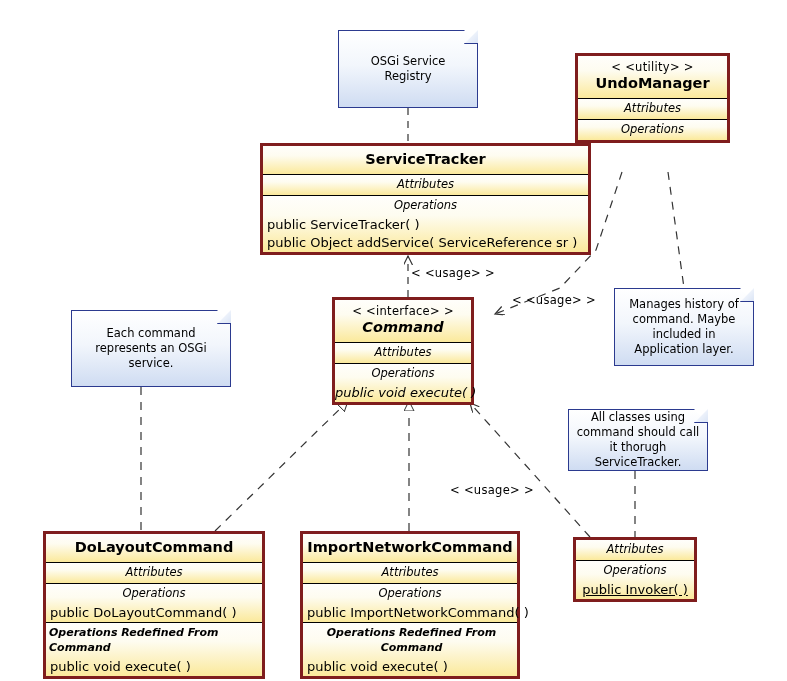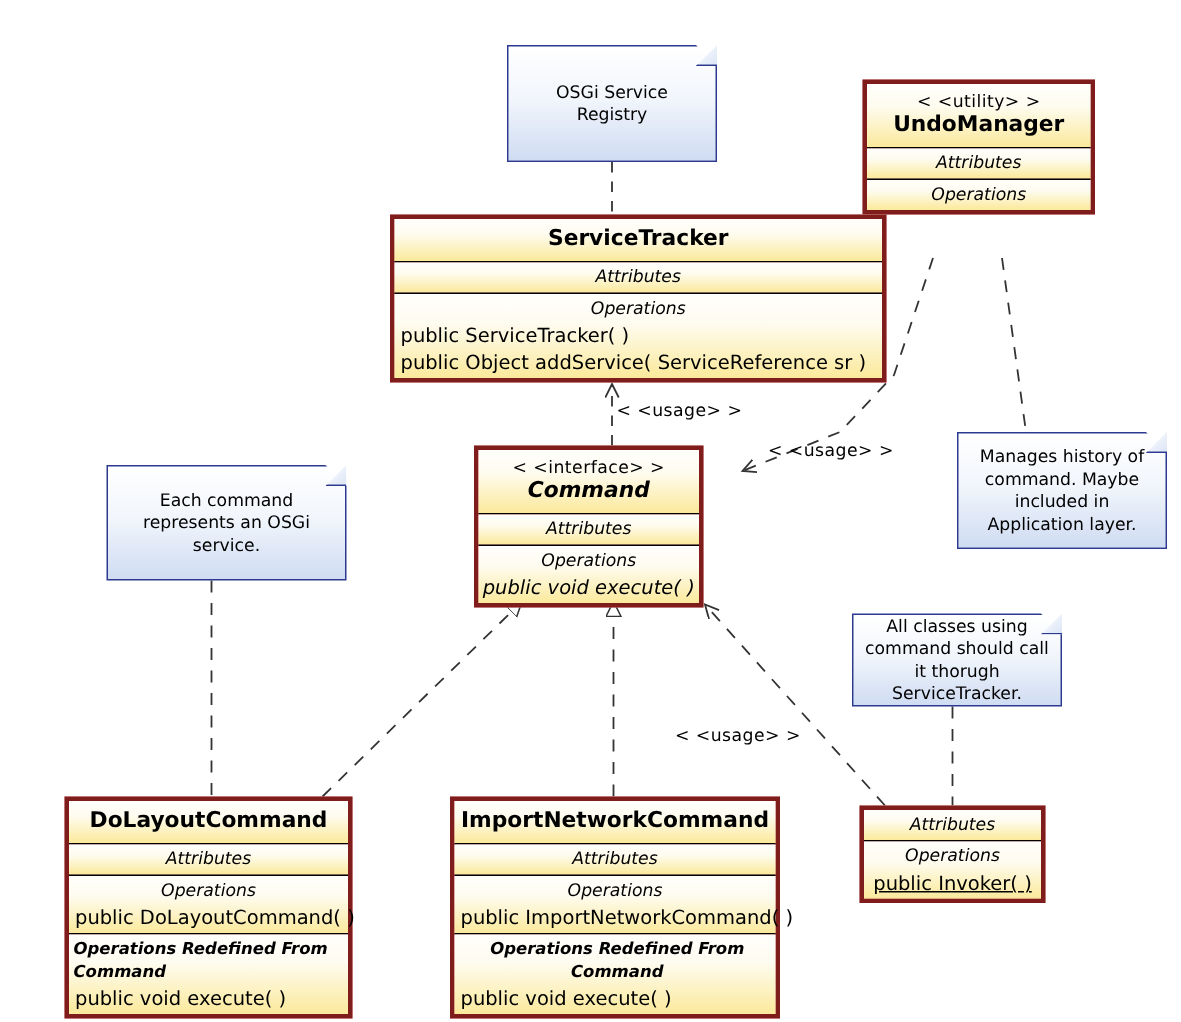--- a/index.html
+++ b/index.html
@@ -215,35 +215,35 @@
       <div class="cls-name">UndoManager</div>
     </div>
     <div class="sec">
       <div class="sec-label">Attributes</div>
     </div>
     <div class="sec">
       <div class="sec-label">Operations</div>
     </div>
   </div>
 
-  <div class="uml-class" style="left:316px; top:297px; width:153px;">
+  <div class="uml-class" style="left:332px; top:297px; width:142px;">
     <div class="sec sec-title">
       <div class="stereotype">&lt; &lt;interface&gt; &gt;</div>
       <div class="cls-name italic">Command</div>
     </div>
     <div class="sec">
       <div class="sec-label">Attributes</div>
     </div>
     <div class="sec">
       <div class="sec-label">Operations</div>
       <div class="member italic" style="text-align:center; padding-left:0;">public void  execute( )</div>
     </div>
   </div>
 
-  <div class="uml-note" style="left:614px; top:288px; width:140px; height:78px;margin-left:24px;">
+  <div class="uml-note" style="left:614px; top:288px; width:140px; height:78px;">
     <div class="note-body"></div>
     <div class="fold-cut"></div>
     <div class="fold"></div>
     <div class="note-inner">
       <div class="note-text">Manages history of command.  Maybe included in Application layer.</div>
     </div>
   </div>
 
   <div class="uml-note" style="left:71px; top:310px; width:160px; height:77px;">
     <div class="note-body"></div>
@@ -256,21 +256,21 @@
 
   <div class="uml-note" style="left:568px; top:409px; width:140px; height:62px;">
     <div class="note-body"></div>
     <div class="fold-cut"></div>
     <div class="fold"></div>
     <div class="note-inner">
       <div class="note-text">All classes using command should call it thorugh ServiceTracker.</div>
     </div>
   </div>
 
-  <div class="uml-class" style="left:43px; top:531px; width:192px;">
+  <div class="uml-class" style="left:43px; top:531px; width:222px;">
     <div class="sec sec-title">
       <div class="cls-name">DoLayoutCommand</div>
     </div>
     <div class="sec">
       <div class="sec-label">Attributes</div>
     </div>
     <div class="sec">
       <div class="sec-label">Operations</div>
       <div class="member">public DoLayoutCommand( )</div>
     </div>

